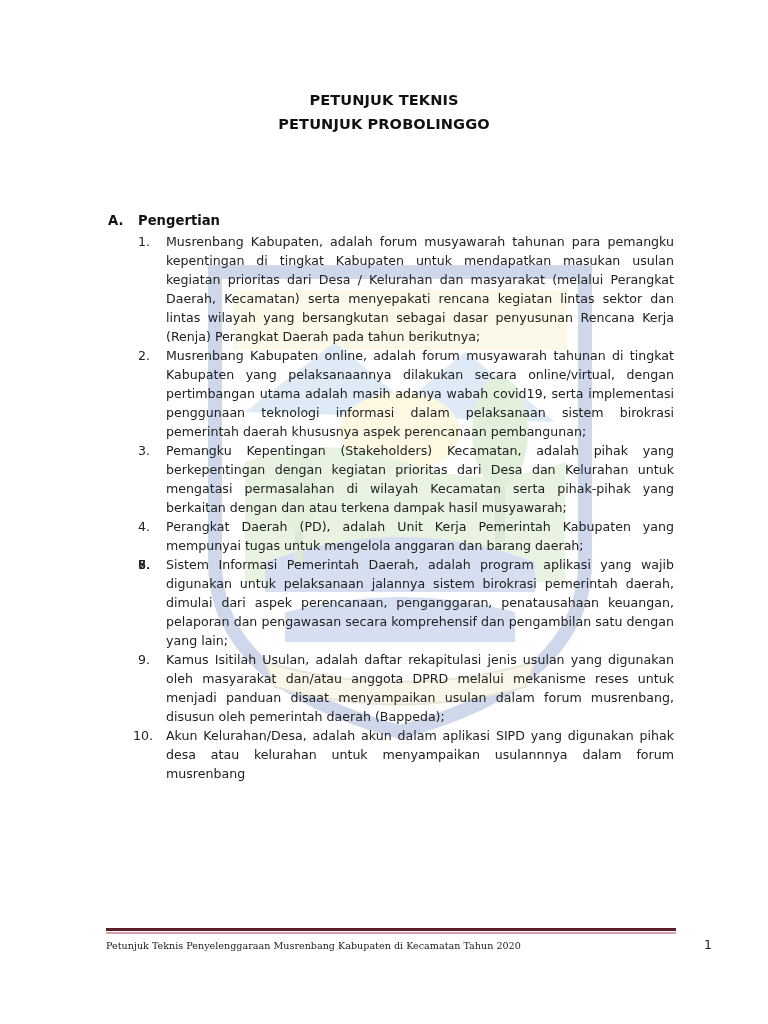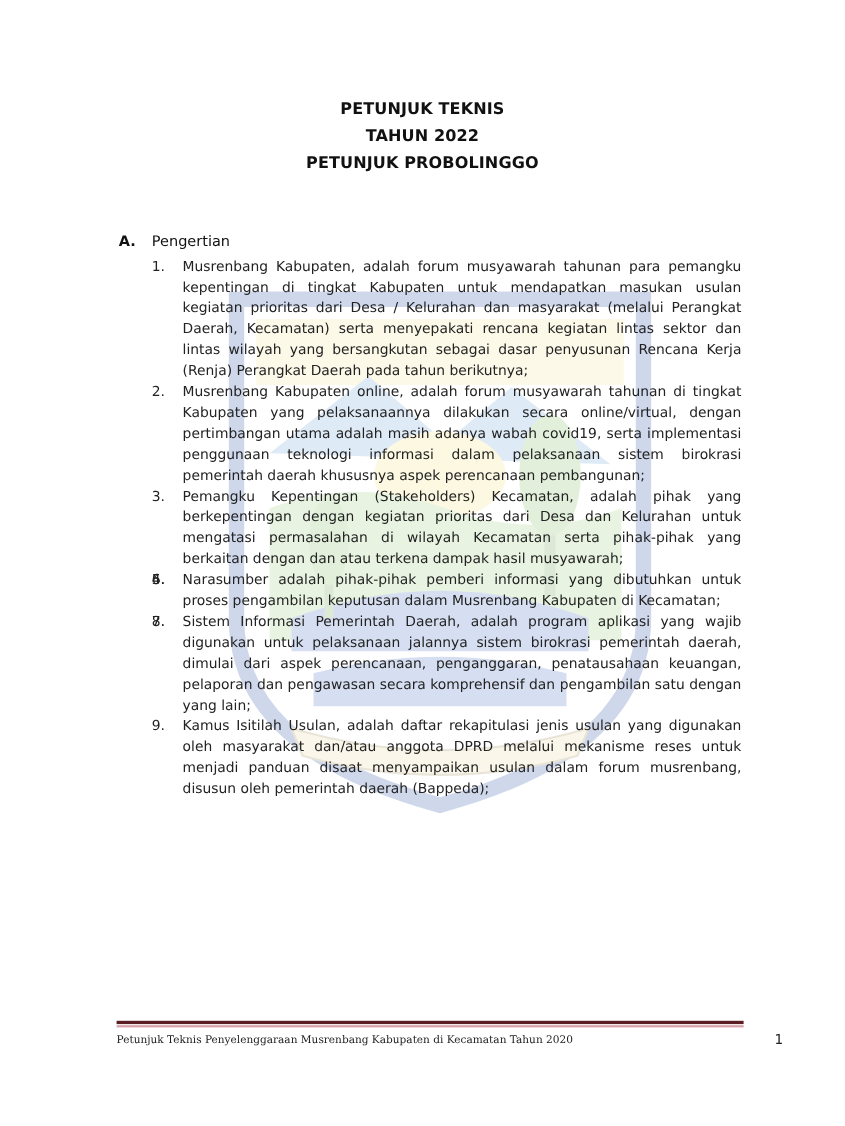--- a/index.html
+++ b/index.html
@@ -5,21 +5,21 @@
   html, body { margin: 0; padding: 0; background: #ffffff; }
   body { width: 768px; height: 1024px; position: relative; overflow: hidden;
          font-family: "DejaVu Sans", sans-serif; color: #1a1a1a; }
   .page { position: absolute; left: 0; top: 0; width: 768px; height: 1024px; background: #fff; }
   .watermark { position: absolute; left: 205px; top: 262px; width: 390px; height: 480px; opacity: 0.22; z-index: 0; }
   .content { position: absolute; left: 0; top: 0; width: 768px; z-index: 1; }
   .title-block { position: absolute; top: 88px; left: 0; width: 768px; text-align: center; }
   .title-line { font-family: "DejaVu Sans", sans-serif; font-weight: bold; font-size: 14.6px; line-height: 24.3px; color: #111; letter-spacing: 0.1px; }
   .section-heading { position: absolute; left: 108px; top: 212px; font-size: 13.2px; line-height: 18px; color: #111; }
   .section-heading .letter { display: inline-block; width: 30px; font-weight: bold; }
-  .section-heading .label { font-weight: normal; }
+  .section-heading .label { font-weight: bold; }
   .list { position: absolute; left: 138px; top: 232px; width: 536px; margin: 0; padding: 0; list-style: none; }
   .list-item { position: relative; padding-left: 28px; font-size: 12.6px; line-height: 19.0px; text-align: justify; color: #222; }
   .list-item .num { position: absolute; left: 0; top: 0; width: 24px; }
   .list-item .num.wide { left: -5px; }
   .footer-rule { position: absolute; left: 106px; top: 928px; width: 570px; height: 6px; }
   .footer-rule .dark { height: 3px; background: #5a1e24; }
   .footer-rule .light { height: 2px; background: #d8a0a8; margin-top: 1px; }
   .footer-text { position: absolute; left: 106px; top: 940px; font-family: "DejaVu Serif", serif; font-size: 9.6px; color: #222; }
   .page-number { position: absolute; left: 704px; top: 937px; font-family: "DejaVu Sans", sans-serif; font-size: 12.5px; color: #222; }
 </style>
@@ -40,38 +40,38 @@
     <ellipse cx="295" cy="170" rx="28" ry="55" fill="#7fbf5e"></ellipse>
     <rect x="90" y="210" width="8" height="90" fill="#5f9e4a"></rect>
     <ellipse cx="94" cy="230" rx="18" ry="40" fill="#7fbf5e"></ellipse>
     <path d="M60 400 Q195 440 330 400 L320 425 Q195 460 70 425 Z" fill="#e9d9a0" stroke="#a08a50" stroke-width="2"></path>
   </svg>
 
   <div class="content">
 
     <div class="title-block">
       <div class="title-line">PETUNJUK TEKNIS</div>
-      <div class="title-line">TAHUN 2022</div>
       <div class="title-line">PETUNJUK PROBOLINGGO</div>
     </div>
 
     <div class="section-heading">
       <span class="letter">A.</span><span class="label">Pengertian</span>
     </div>
 
     <ol class="list">
       <li class="list-item"><span class="num">1.</span><span>Musrenbang Kabupaten, adalah forum musyawarah tahunan para pemangku kepentingan di tingkat Kabupaten untuk mendapatkan masukan usulan kegiatan prioritas dari Desa / Kelurahan dan masyarakat (melalui Perangkat Daerah, Kecamatan) serta menyepakati rencana kegiatan lintas sektor dan lintas wilayah yang bersangkutan sebagai dasar penyusunan Rencana Kerja (Renja) Perangkat Daerah pada tahun berikutnya;</span></li>
       <li class="list-item"><span class="num">2.</span><span>Musrenbang Kabupaten online, adalah forum musyawarah tahunan di tingkat Kabupaten yang pelaksanaannya dilakukan secara online/virtual, dengan pertimbangan utama adalah masih adanya wabah covid19, serta implementasi penggunaan teknologi informasi dalam pelaksanaan sistem birokrasi pemerintah daerah khususnya aspek perencanaan pembangunan;</span></li>
       <li class="list-item"><span class="num">3.</span><span>Pemangku Kepentingan (Stakeholders) Kecamatan, adalah pihak yang berkepentingan dengan kegiatan prioritas dari Desa dan Kelurahan untuk mengatasi permasalahan di wilayah Kecamatan serta pihak-pihak yang berkaitan dengan dan atau terkena dampak hasil musyawarah;</span></li>
-      <li class="list-item"><span class="num">4.</span></li>
+      <li class="list-item"><span class="num">4.</span><span>Perangkat Daerah (PD), adalah Unit Kerja Pemerintah Kabupaten yang mempunyai tugas untuk mengelola anggaran dan barang daerah;</span></li>
       <li class="list-item"><span class="num">5.</span></li>
-      <li class="list-item"><span class="num">6.</span><span>Narasumber adalah pihak-pihak pemberi informasi yang dibutuhkan untuk proses pengambilan keputusan dalam Musrenbang Kabupaten di Kecamatan;</span></li>
+      <li class="list-item"><span class="num">6.</span></li>
       <li class="list-item"><span class="num">7.</span></li>
       <li class="list-item"><span class="num">8.</span><span>Sistem Informasi Pemerintah Daerah, adalah program aplikasi yang wajib digunakan untuk pelaksanaan jalannya sistem birokrasi pemerintah daerah, dimulai dari aspek perencanaan, penganggaran, penatausahaan keuangan, pelaporan dan pengawasan secara komprehensif dan pengambilan satu dengan yang lain;</span></li>
       <li class="list-item"><span class="num">9.</span><span>Kamus Isitilah Usulan, adalah daftar rekapitulasi jenis usulan yang digunakan oleh masyarakat dan/atau anggota DPRD melalui mekanisme reses untuk menjadi panduan disaat menyampaikan usulan dalam forum musrenbang, disusun oleh pemerintah daerah (Bappeda);</span></li>
+      <li class="list-item"><span class="num wide">10.</span><span>Akun Kelurahan/Desa, adalah akun dalam aplikasi SIPD yang digunakan pihak desa atau kelurahan untuk menyampaikan usulannnya dalam forum musrenbang</span></li>
     </ol>
 
     <div class="footer-rule">
       <div class="dark"></div>
       <div class="light"></div>
     </div>
     <div class="footer-text">Petunjuk Teknis Penyelenggaraan Musrenbang Kabupaten di Kecamatan Tahun 2020</div>
     <div class="page-number">1</div>
 
   </div>

